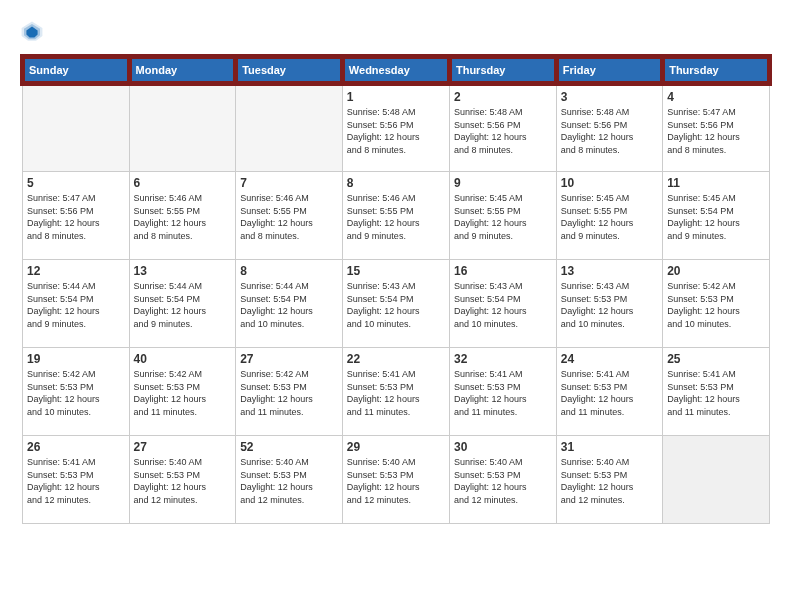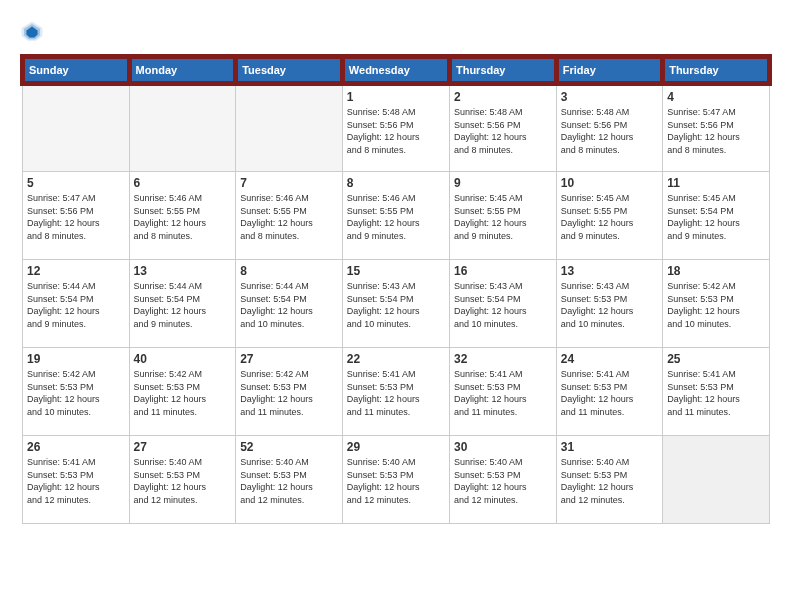--- a/index.html
+++ b/index.html
@@ -241,21 +241,21 @@
 and 10 minutes.</div>
         </td>
         <td>
           <span class="day-number">13</span>
           <div class="day-info" style="white-space: pre-line;">Sunrise: 5:43 AM
 Sunset: 5:53 PM
 Daylight: 12 hours
 and 10 minutes.</div>
         </td>
         <td>
-          <span class="day-number">18</span>
+          <span class="day-number">20</span>
           <div class="day-info" style="white-space: pre-line;">Sunrise: 5:42 AM
 Sunset: 5:53 PM
 Daylight: 12 hours
 and 10 minutes.</div>
         </td>
       </tr>
       <tr>
         <td>
           <span class="day-number">19</span>
           <div class="day-info" style="white-space: pre-line;">Sunrise: 5:42 AM

